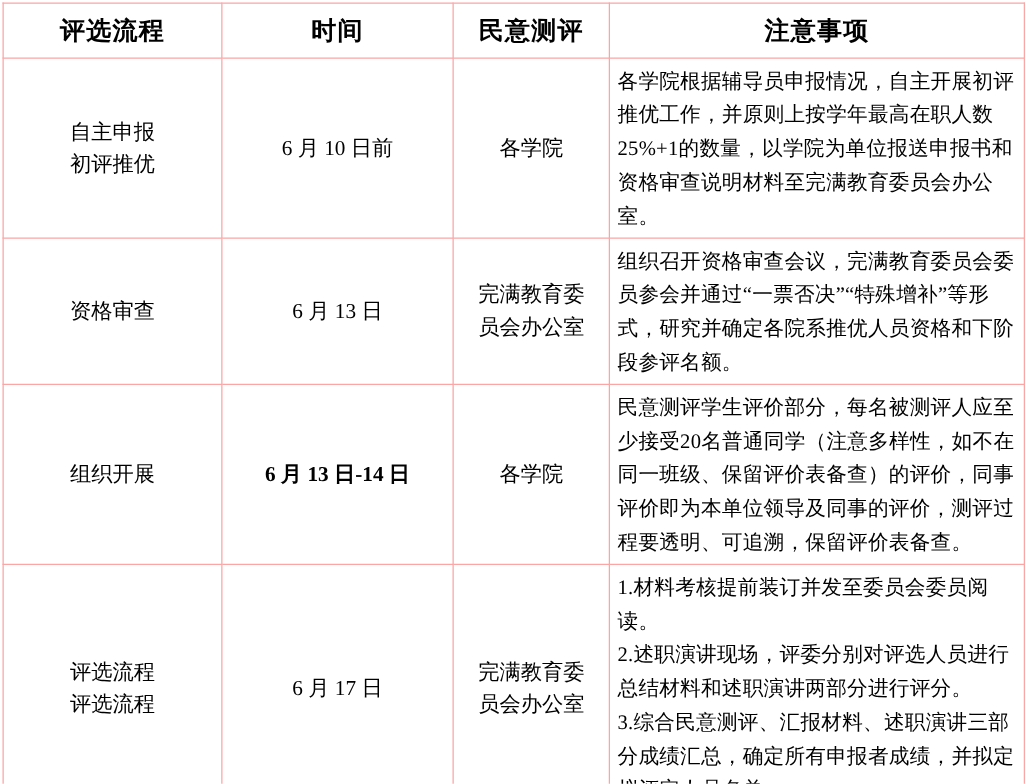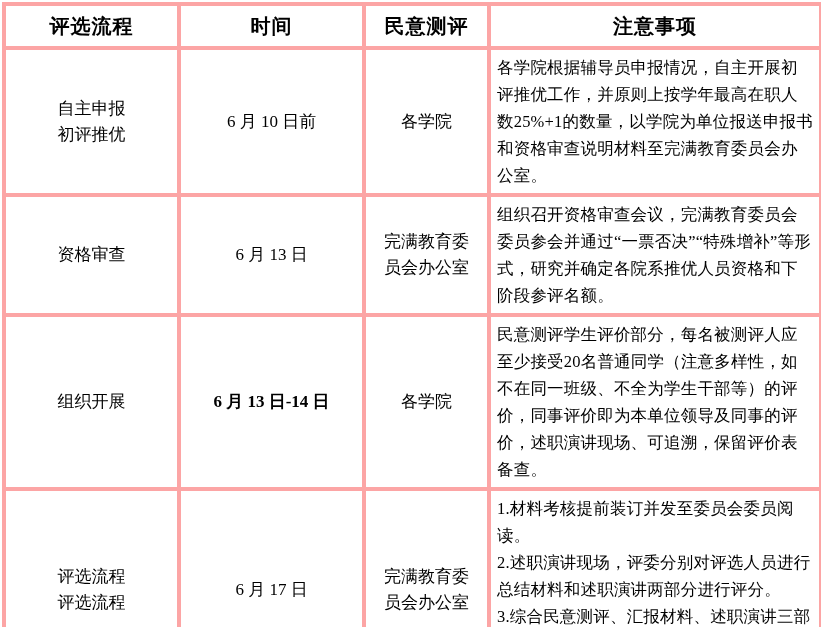--- a/index.html
+++ b/index.html
@@ -21,21 +21,21 @@
     box-sizing: border-box;
   }
   table.schedule {
     border-collapse: collapse;
     width: 817px;
     margin: 2px 0 0 2px;
     table-layout: fixed;
   }
   table.schedule th,
   table.schedule td {
-    border: 4px solid #fca5a5;
+    border: 1px solid #fca5a5;
     vertical-align: middle;
     padding: 4px 6px;
     box-sizing: border-box;
   }
   table.schedule th {
     text-align: center;
     font-weight: bold;
     font-size: 20px;
     height: 44px;
     letter-spacing: 1px;
@@ -113,21 +113,21 @@
         <td class="step">
           <span class="line">组织开展</span>
         </td>
         <td class="time">
           <span class="nowrap">6 月 13 日-14 日</span>
         </td>
         <td class="org">
           <span class="line">各学院</span>
         </td>
         <td class="notes">
-          <p>民意测评学生评价部分，每名被测评人应至少接受20名普通同学（注意多样性，如不在同一班级、不全为学生干部等）的评价，同事评价即为本单位领导及同事的评价，述职演讲现场、可追溯，保留评价表备查。</p>
+          <p>民意测评学生评价部分，每名被测评人应至少接受20名普通同学（注意多样性，如不在同一班级、保留评价表备查）的评价，同事评价即为本单位领导及同事的评价，测评过程要透明、可追溯，保留评价表备查。</p>
         </td>
       </tr>
       <tr>
         <td class="step">
           <span class="line">评选流程</span>
           <span class="line">评选流程</span>
         </td>
         <td class="time">6 月 17 日</td>
         <td class="org">
           <span class="line">完满教育委</span>

